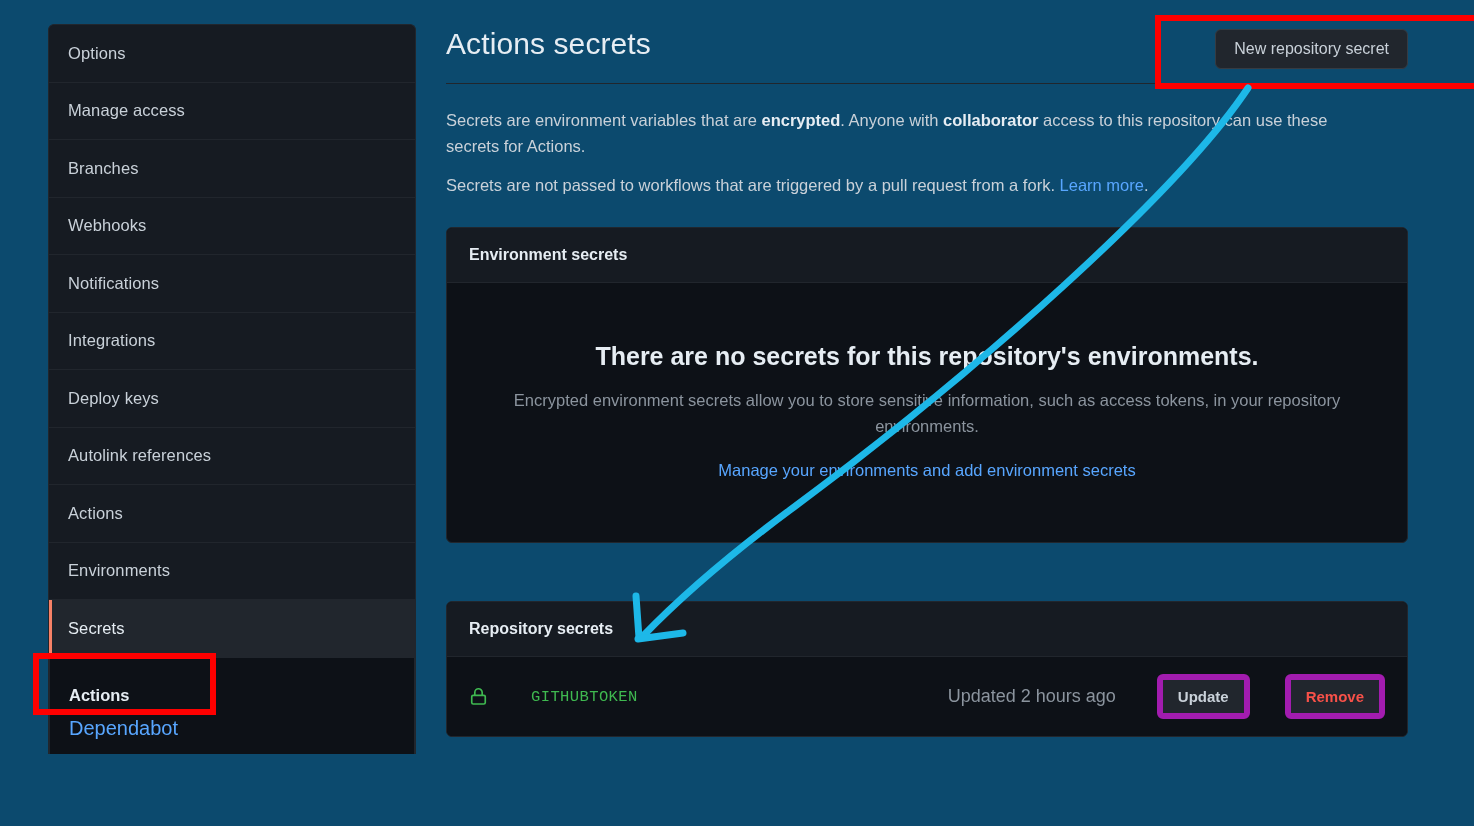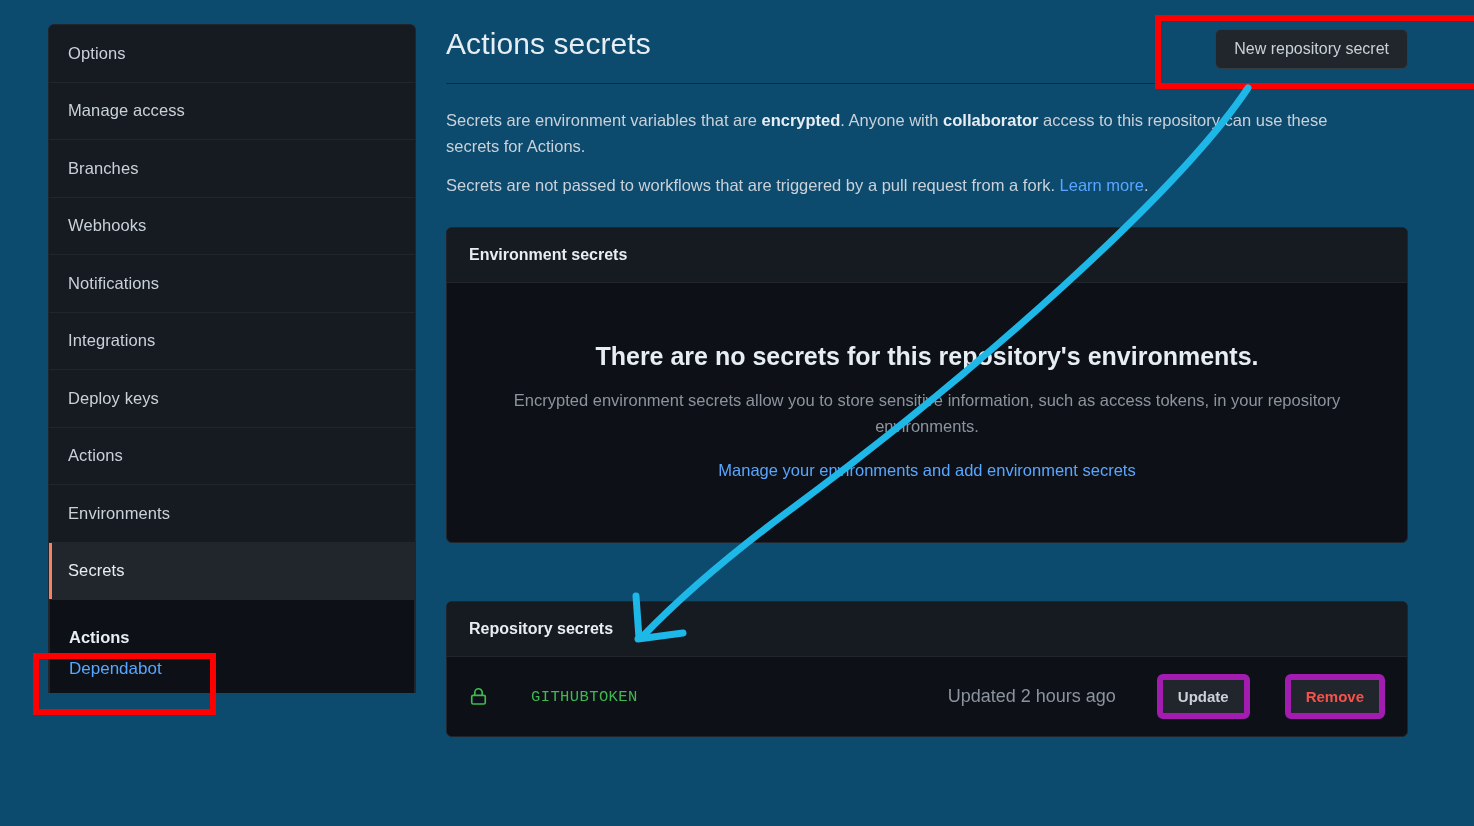--- a/index.html
+++ b/index.html
@@ -61,21 +61,21 @@
     border-left: 1px solid #21262d;
     border-right: 1px solid #21262d;
   }
   .section-head {
     font-size: 16.5px;
     font-weight: bold;
     color: #e6edf3;
     margin-bottom: 12px;
   }
   .section-link {
-    font-size: 17px;
+    font-size: 20px;
     color: #58a6ff;
     text-decoration: none;
     display: block;
     cursor: pointer;
     padding-bottom: 14px;
   }
 
   
   .main {
     position: absolute;
@@ -233,20 +233,23 @@
       <span>Webhooks</span>
     </div>
     <div class="nav-item">
       <span>Notifications</span>
     </div>
     <div class="nav-item">
       <span>Integrations</span>
     </div>
     <div class="nav-item">
       <span>Deploy keys</span>
+    </div>
+    <div class="nav-item">
+      <span>Autolink references</span>
     </div>
     <div class="nav-item">
       <span>Actions</span>
     </div>
     <div class="nav-item">
       <span>Environments</span>
     </div>
     <div class="nav-item selected">
       <span>Secrets</span>
     </div>

